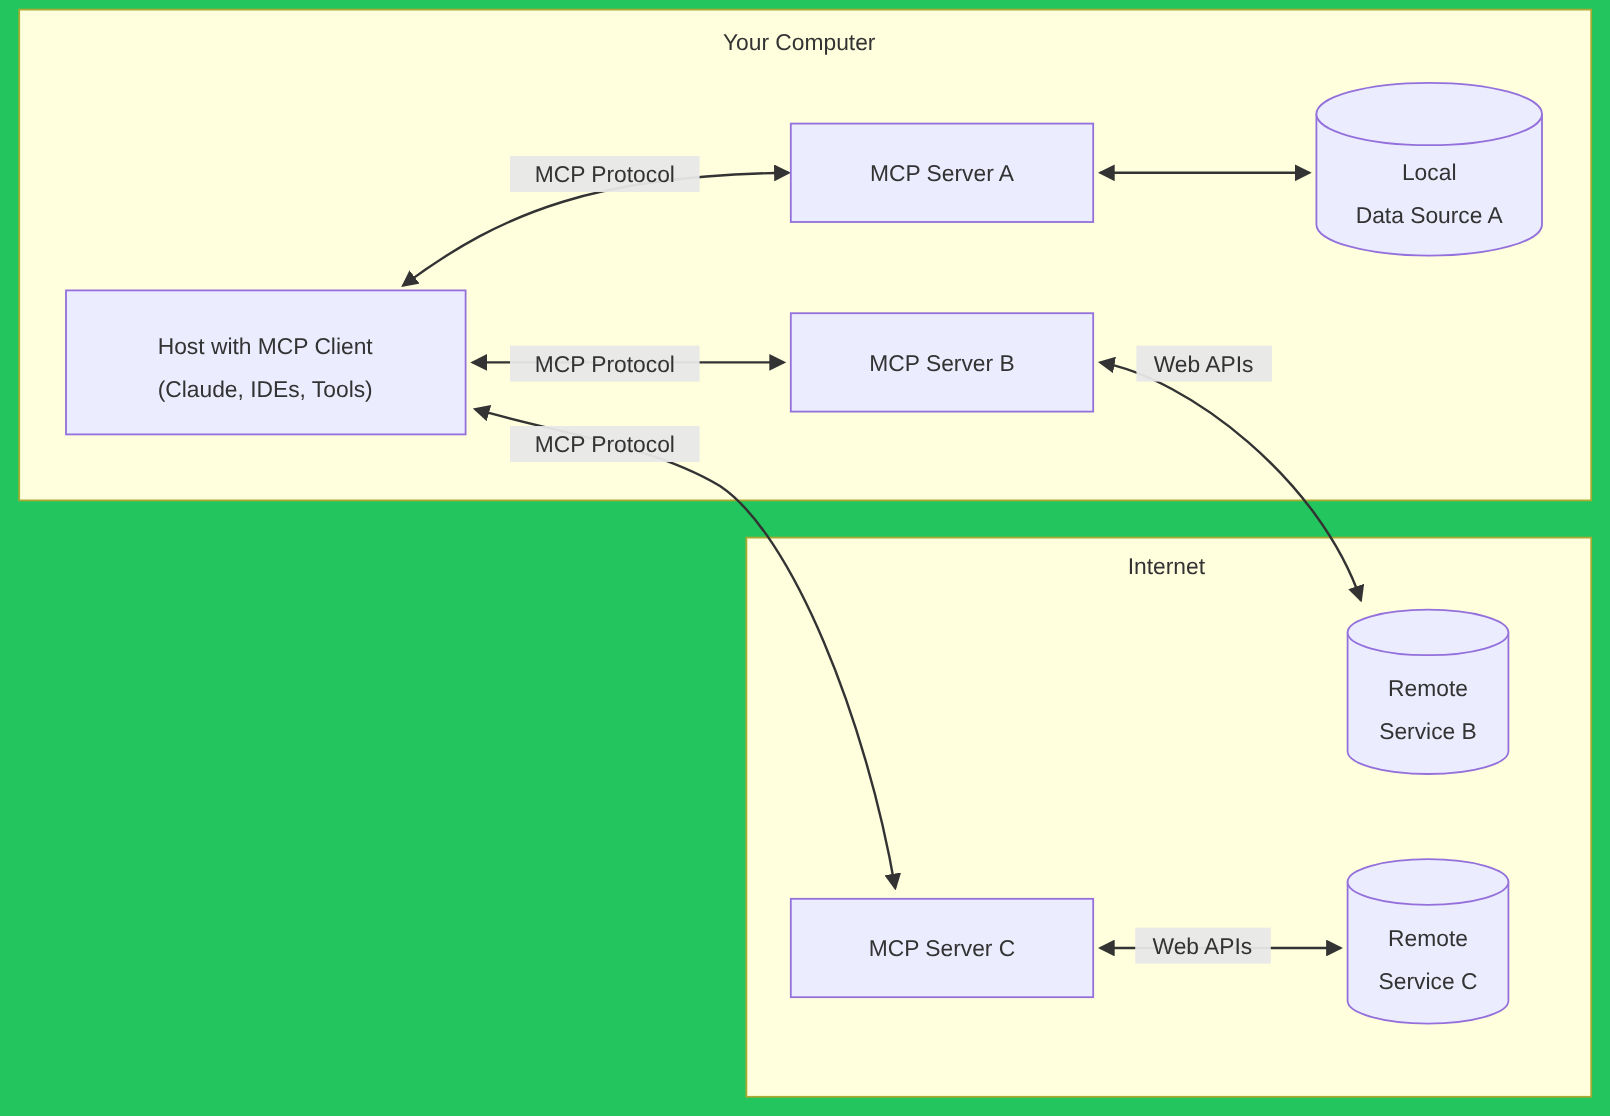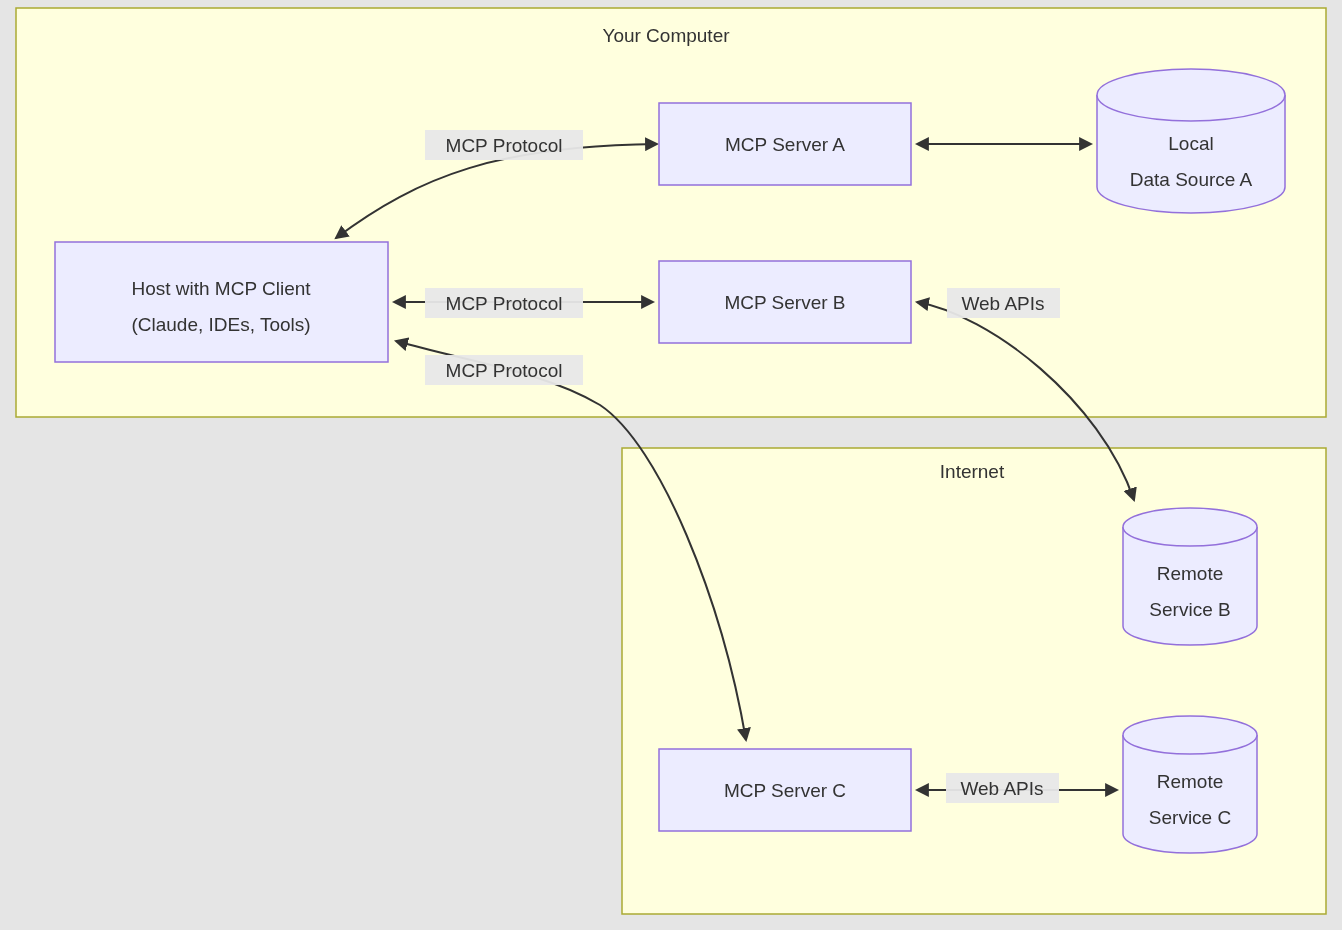--- a/index.html
+++ b/index.html
@@ -5,21 +5,21 @@
   html, body {
     margin: 0;
     padding: 0;
     background: #ffffff;
     font-family: "Liberation Sans", sans-serif;
   }
   .stage {
     position: relative;
     width: 1342px;
     height: 930px;
-    background: #e5e5e5;
+    background: #22c55e;
     overflow: hidden;
   }
   svg { display: block; }
 
   .cluster-rect {
     fill: #ffffde;
     stroke: #aaaa33;
     stroke-width: 1.5;
   }
   .cluster-title {

